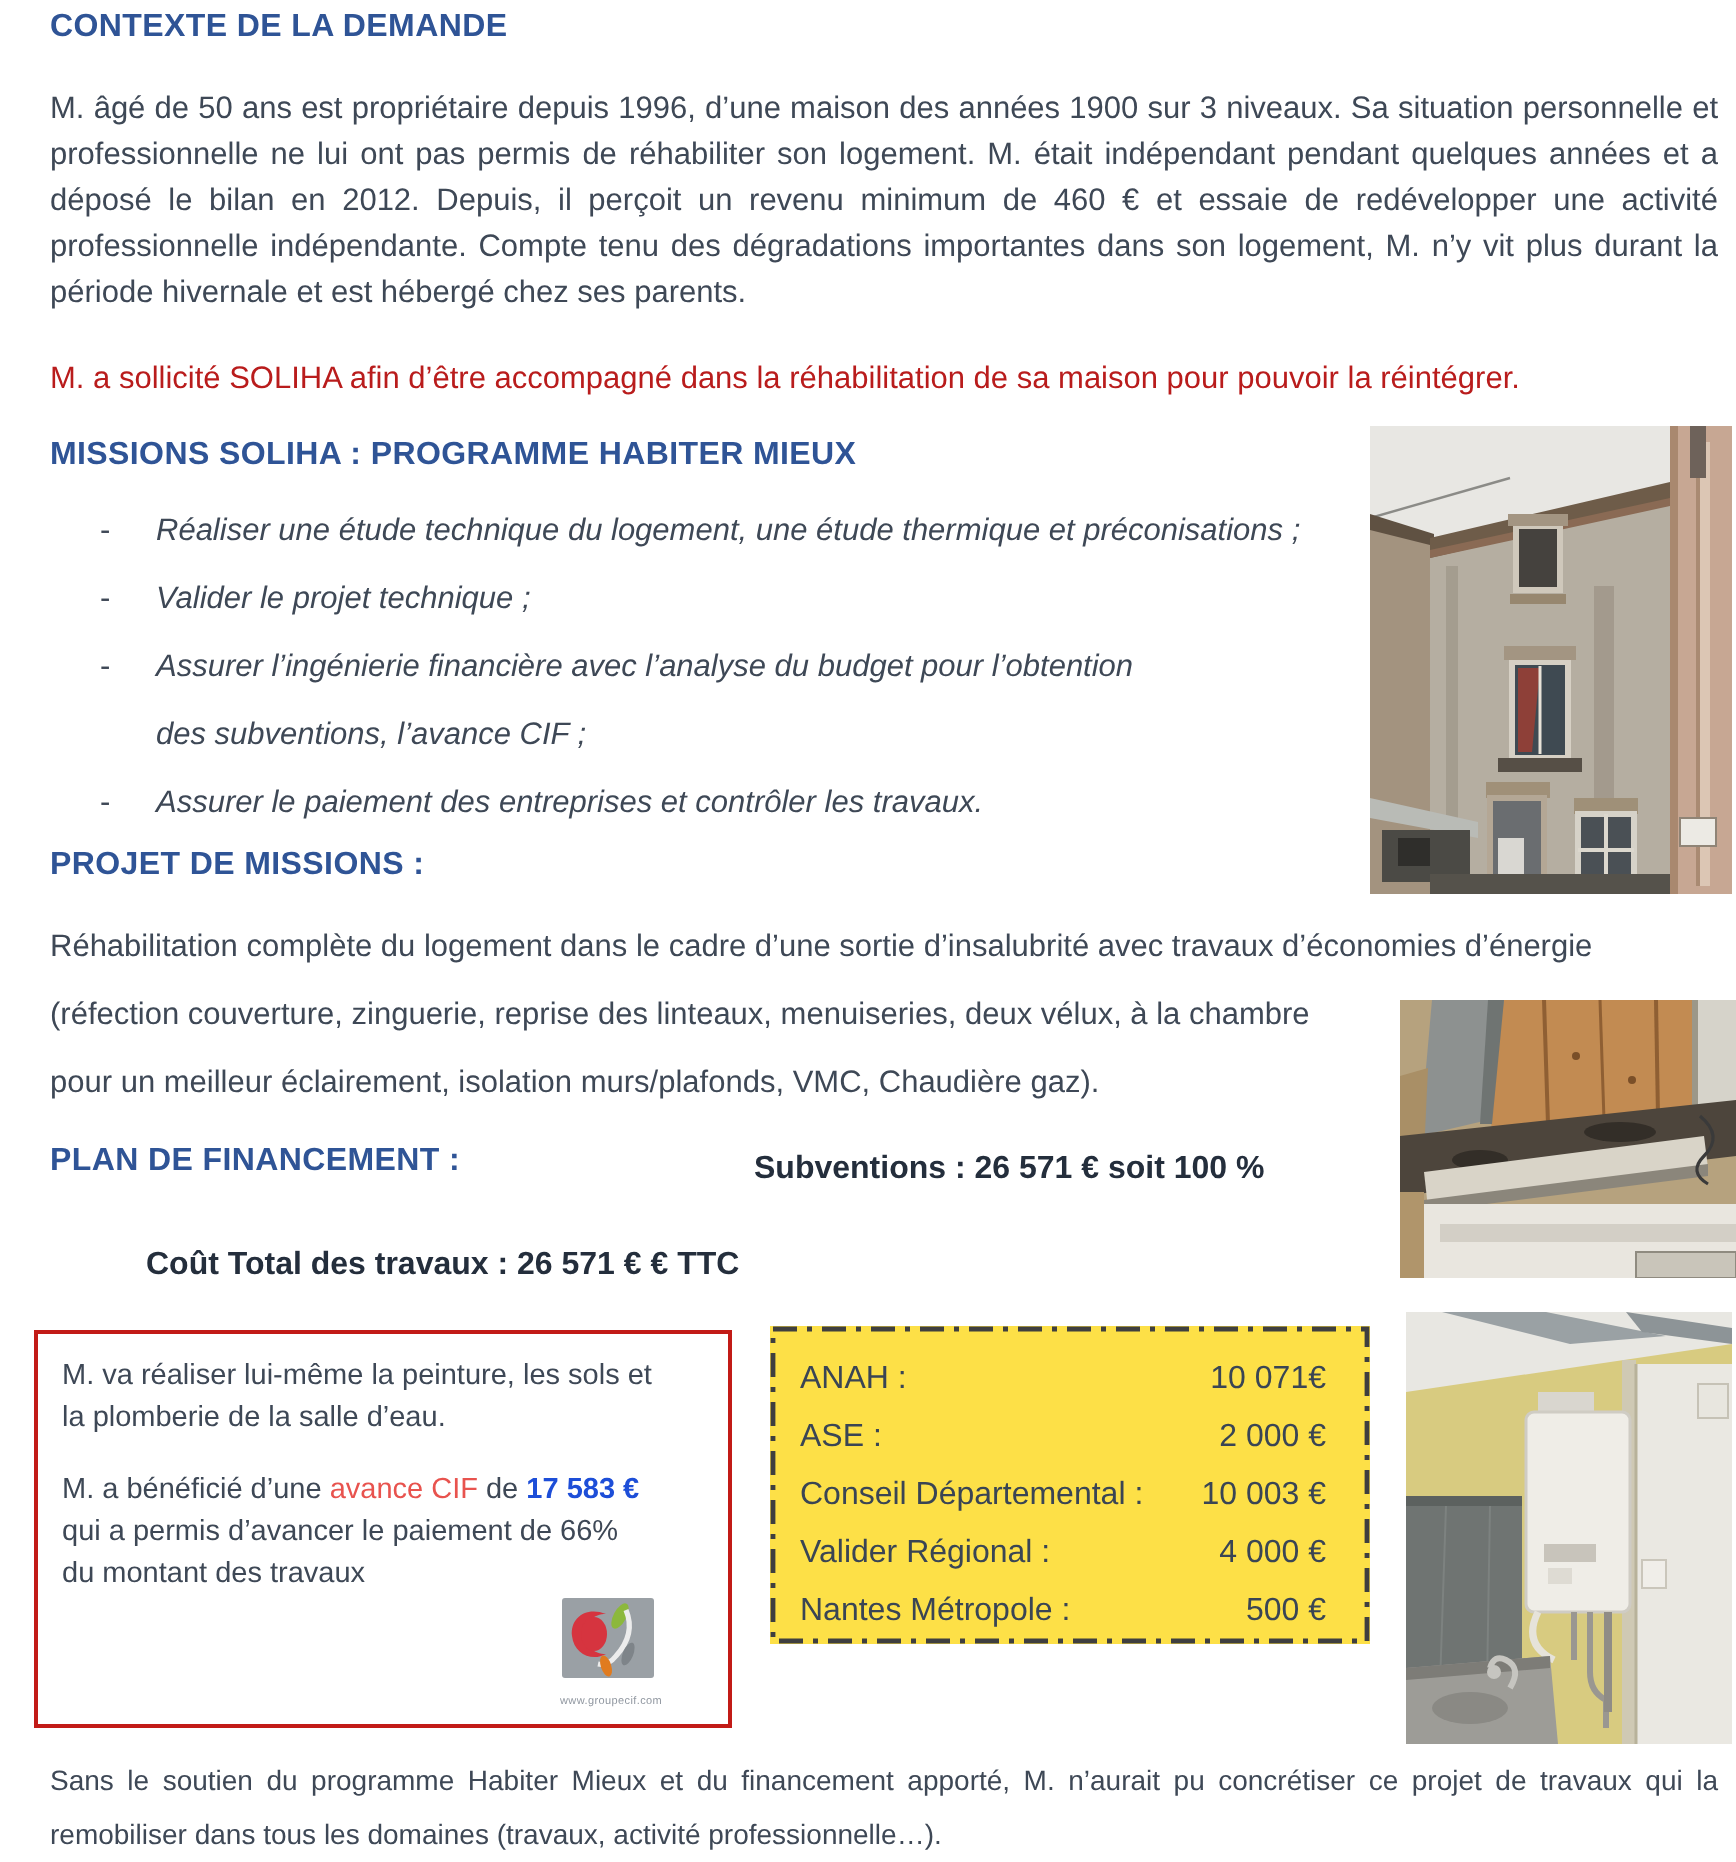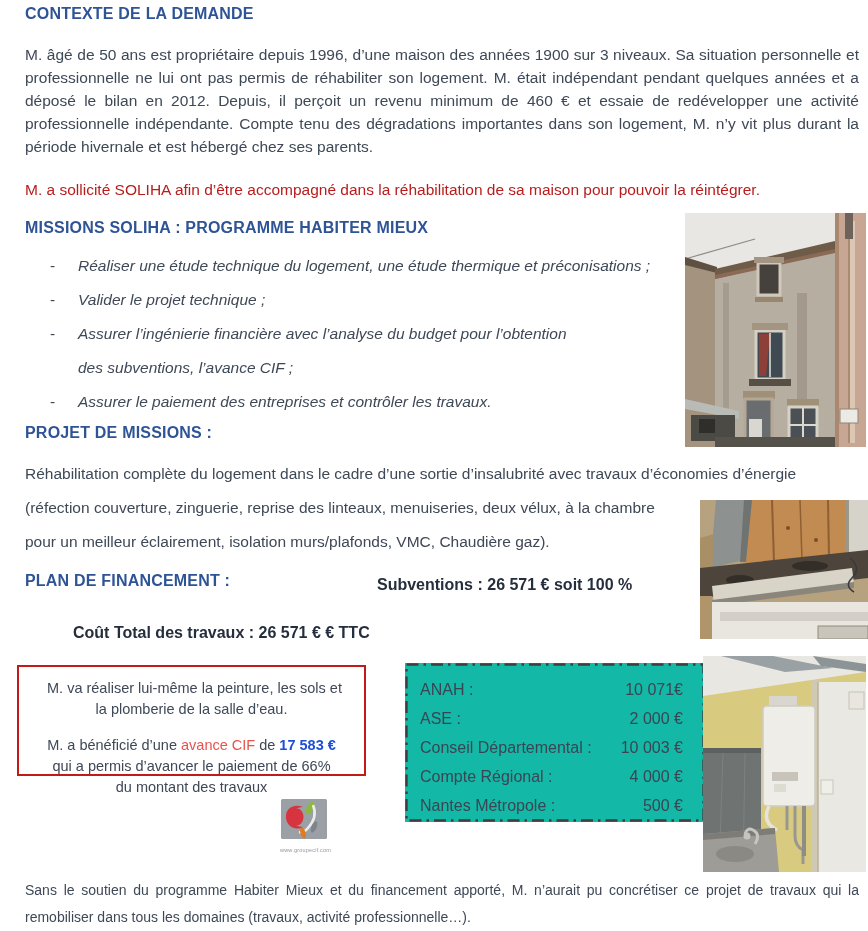--- a/index.html
+++ b/index.html
@@ -16,30 +16,30 @@
   }
   .single-line{font-size:15.5px;color:#b91c1c;white-space:nowrap;}
   .bullets{left:50px;top:254px;width:640px;}
   .bullet-row{display:flex;line-height:23px;margin-bottom:11px;font-size:15.5px;color:#3e4856;}
   .bullet-marker{width:28px;flex:0 0 28px;}
   .bullet-text{white-space:nowrap;font-style:italic;}
   .travaux-lines{left:25px;top:462px;}
   .travaux-line{line-height:23px;margin-bottom:11px;font-size:15.5px;color:#3e4856;white-space:nowrap;}
   .cost{font-size:16px;font-weight:bold;color:#242e3c;white-space:nowrap;}
   .red-box{
-    left:17px;top:665px;width:349px;height:111px;box-sizing:border-box;
-    border:2px solid #c21b17;padding:11px 28px;background:#ffffff;text-align:center;
+    left:17px;top:665px;width:349px;height:199px;box-sizing:border-box;
+    border:2px solid #c21b17;padding:11px 12px;background:#ffffff;
   }
   .red-box .ln{font-size:14.5px;line-height:21px;color:#3e4856;white-space:nowrap;}
   .red-box .gap{height:15px;}
   .accent-red{color:#e8534e;}
   .accent-bold{font-weight:bold;color:#1d4ed8;}
   .cif-logo{left:280px;top:799px;width:48px;text-align:center;}
   .cif-caption{font-size:5.5px;color:#9097a0;line-height:7px;letter-spacing:.2px;}
-  .dotted-box{left:405px;top:663px;width:300px;height:159px;box-sizing:border-box;background:#14b8a6;}
+  .dotted-box{left:385px;top:663px;width:300px;height:159px;box-sizing:border-box;background:#fde047;}
   .dotted-border{position:absolute;left:0;top:0;}
   .sub-table{position:absolute;left:15px;top:12px;right:22px;}
   .sub-row{display:flex;justify-content:space-between;align-items:center;height:29px;font-size:16px;color:#3a4554;}
   .sub-label{white-space:nowrap;}
   .sub-value{white-space:nowrap;text-align:right;}
   .photo{display:block;}
   .conclusion{left:25px;top:877px;width:834px;font-size:14px;line-height:27px;text-align:justify;color:#3e4856;}
 </style>
 </head>
 <body>
@@ -118,21 +118,21 @@
       </div>
       <div class="sub-row">
         <span class="sub-label">ASE :</span>
         <span class="sub-value">2 000 €</span>
       </div>
       <div class="sub-row">
         <span class="sub-label">Conseil Départemental :</span>
         <span class="sub-value">10 003 €</span>
       </div>
       <div class="sub-row">
-        <span class="sub-label">Compte Régional :</span>
+        <span class="sub-label">Valider Régional :</span>
         <span class="sub-value">4 000 €</span>
       </div>
       <div class="sub-row">
         <span class="sub-label">Nantes Métropole :</span>
         <span class="sub-value">500 €</span>
       </div>
     </div>
   </div>
 
   <svg class="abs photo" style="left:685px;top:213px;" width="181" height="234" viewBox="0 0 181 234">

